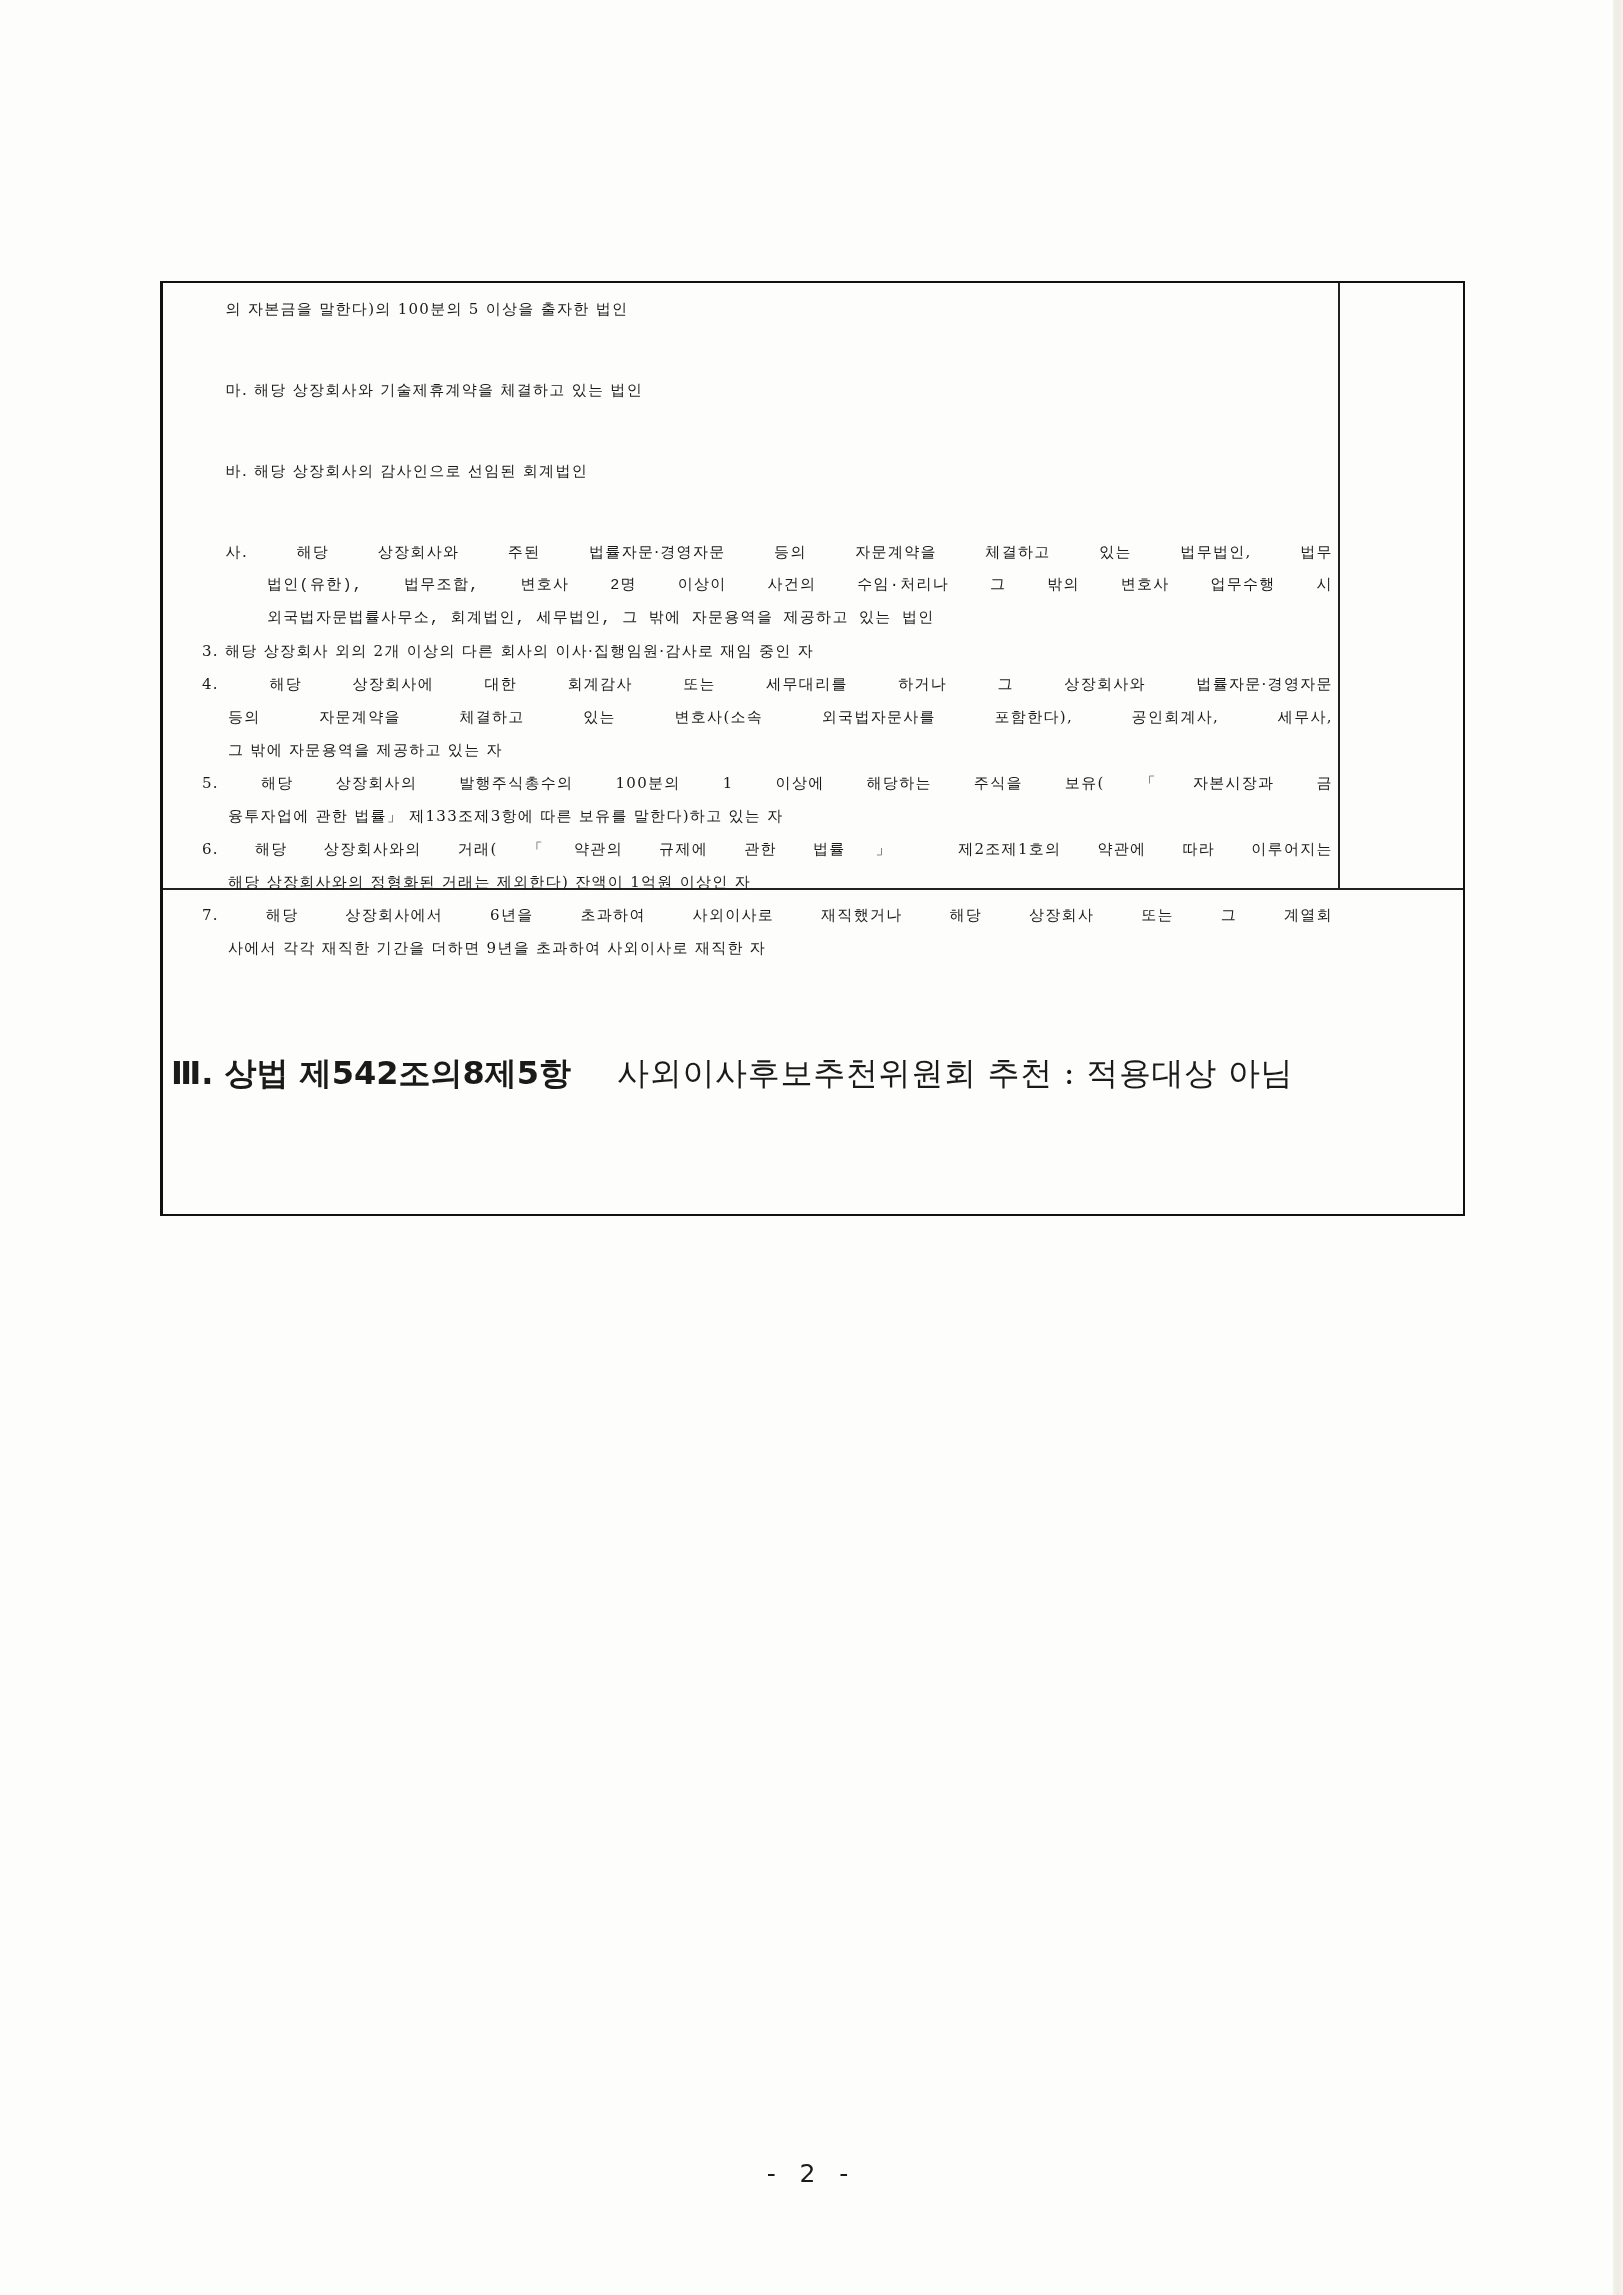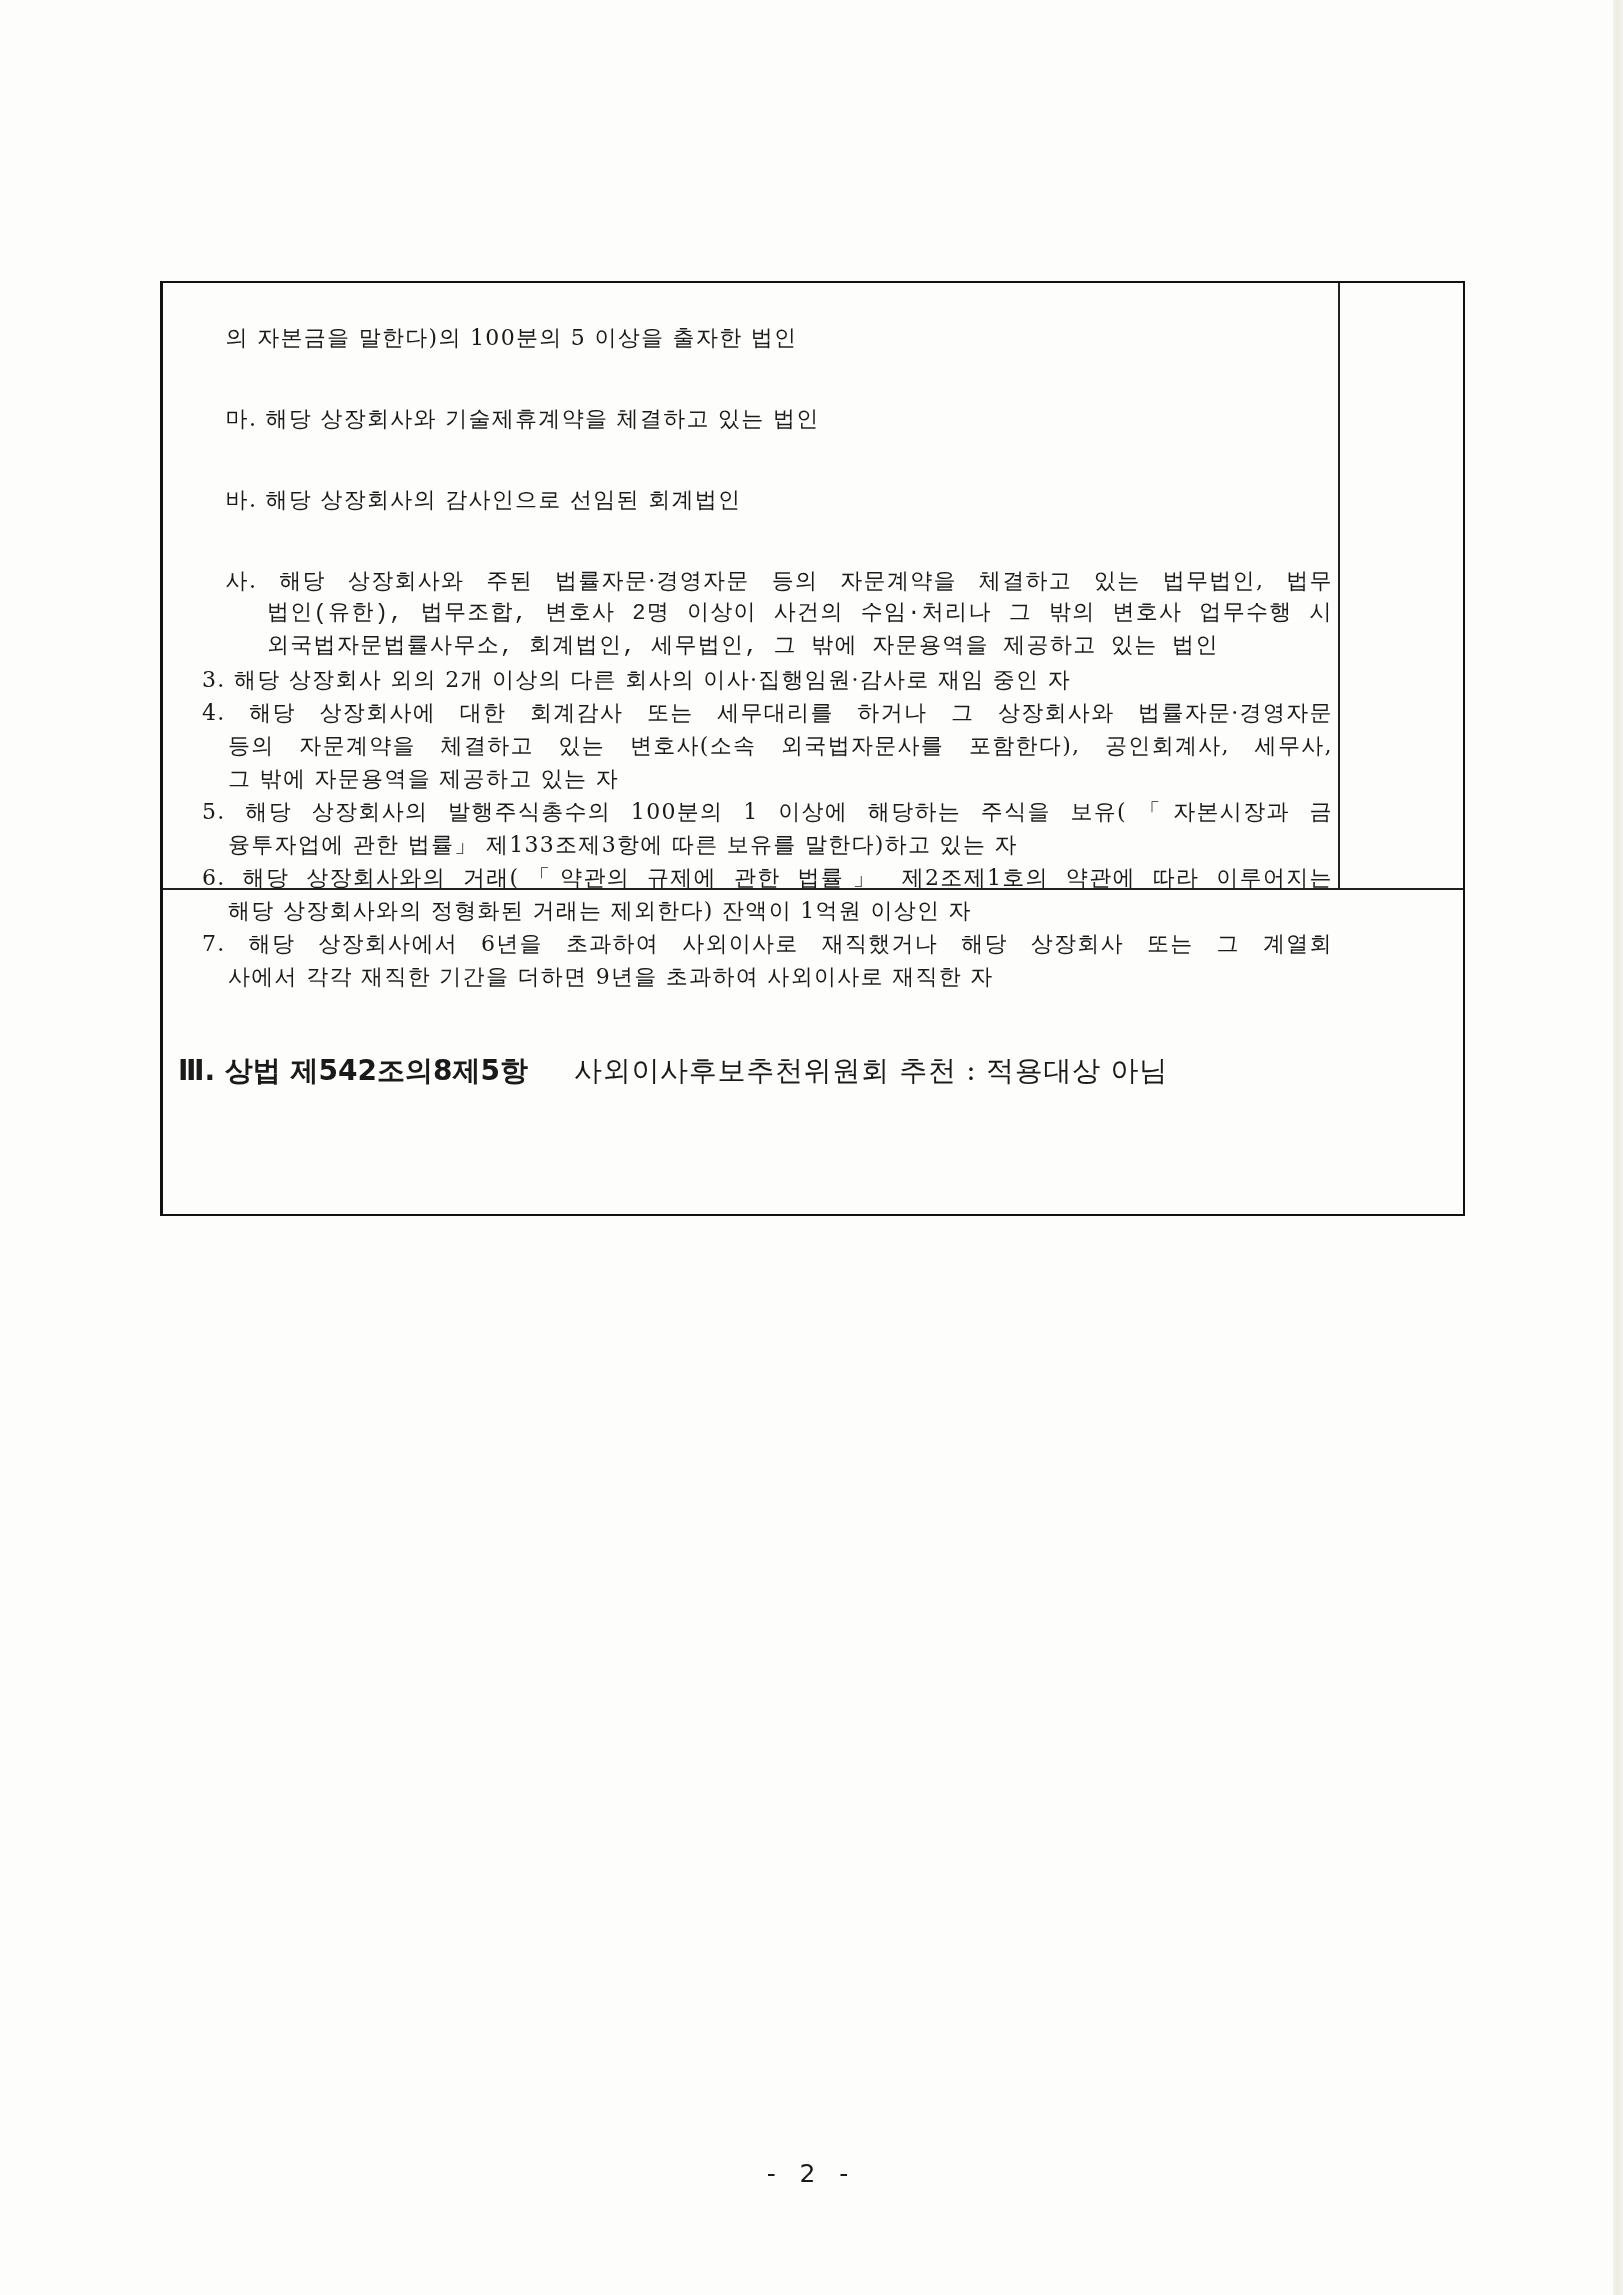--- a/index.html
+++ b/index.html
@@ -20,36 +20,36 @@
   .row-top {
     position:absolute; left:0; top:0; width:100%; height:607px;
     border-bottom:2px solid #222; box-sizing:border-box;
   }
   .cell-main {
     position:absolute; left:0; top:0; width:1177px; height:100%;
     border-right:2px solid #222; box-sizing:border-box;
   }
   .cell-side { position:absolute; left:1177px; top:0; right:0; height:100%; }
   .content {
-    position:absolute; left:39px; top:38px; right:5.2px;
-    font-size:22px; line-height:33px; letter-spacing:1.3px;
+    position:absolute; left:39px; top:10px; right:5.2px;
+    font-size:15px; line-height:33px; letter-spacing:1.3px;
   }
   .line { white-space:nowrap; overflow:hidden; text-align:justify; text-align-last:justify; }
   .line.short { text-align:left; text-align-last:left; }
   .ind0 { padding-left:23.6px; }
   .ind1 { padding-left:23.6px;margin-top:48px; }
   .ind2 { padding-left:65px;font-family:Liberation Mono, monospace; }
   .num { padding-left:0; }
   .cont { padding-left:26px; }
   .row-bottom {
     position:absolute; left:0; top:607px; width:100%; height:322px;
   }
   .sec3 {
-    position:absolute; left:15px; top:162px;
-    font-size:28px; white-space:nowrap; letter-spacing:0.7px;
+    position:absolute; left:8px; top:162px;
+    font-size:32px; white-space:nowrap; letter-spacing:0.7px;
   }
   .sec3 .head { font-family:"DejaVu Sans","Liberation Sans",sans-serif; font-weight:bold; letter-spacing:0; }
   .sec3 .gap { display:inline-block; width:46px; }
   .page-num {
     position:absolute; left:0; width:1623px; top:2159px; text-align:center;
     font-family:"DejaVu Sans","Liberation Sans",sans-serif; font-size:25px; letter-spacing:7.9px;
   }
 </style>
 </head>
 <body>

